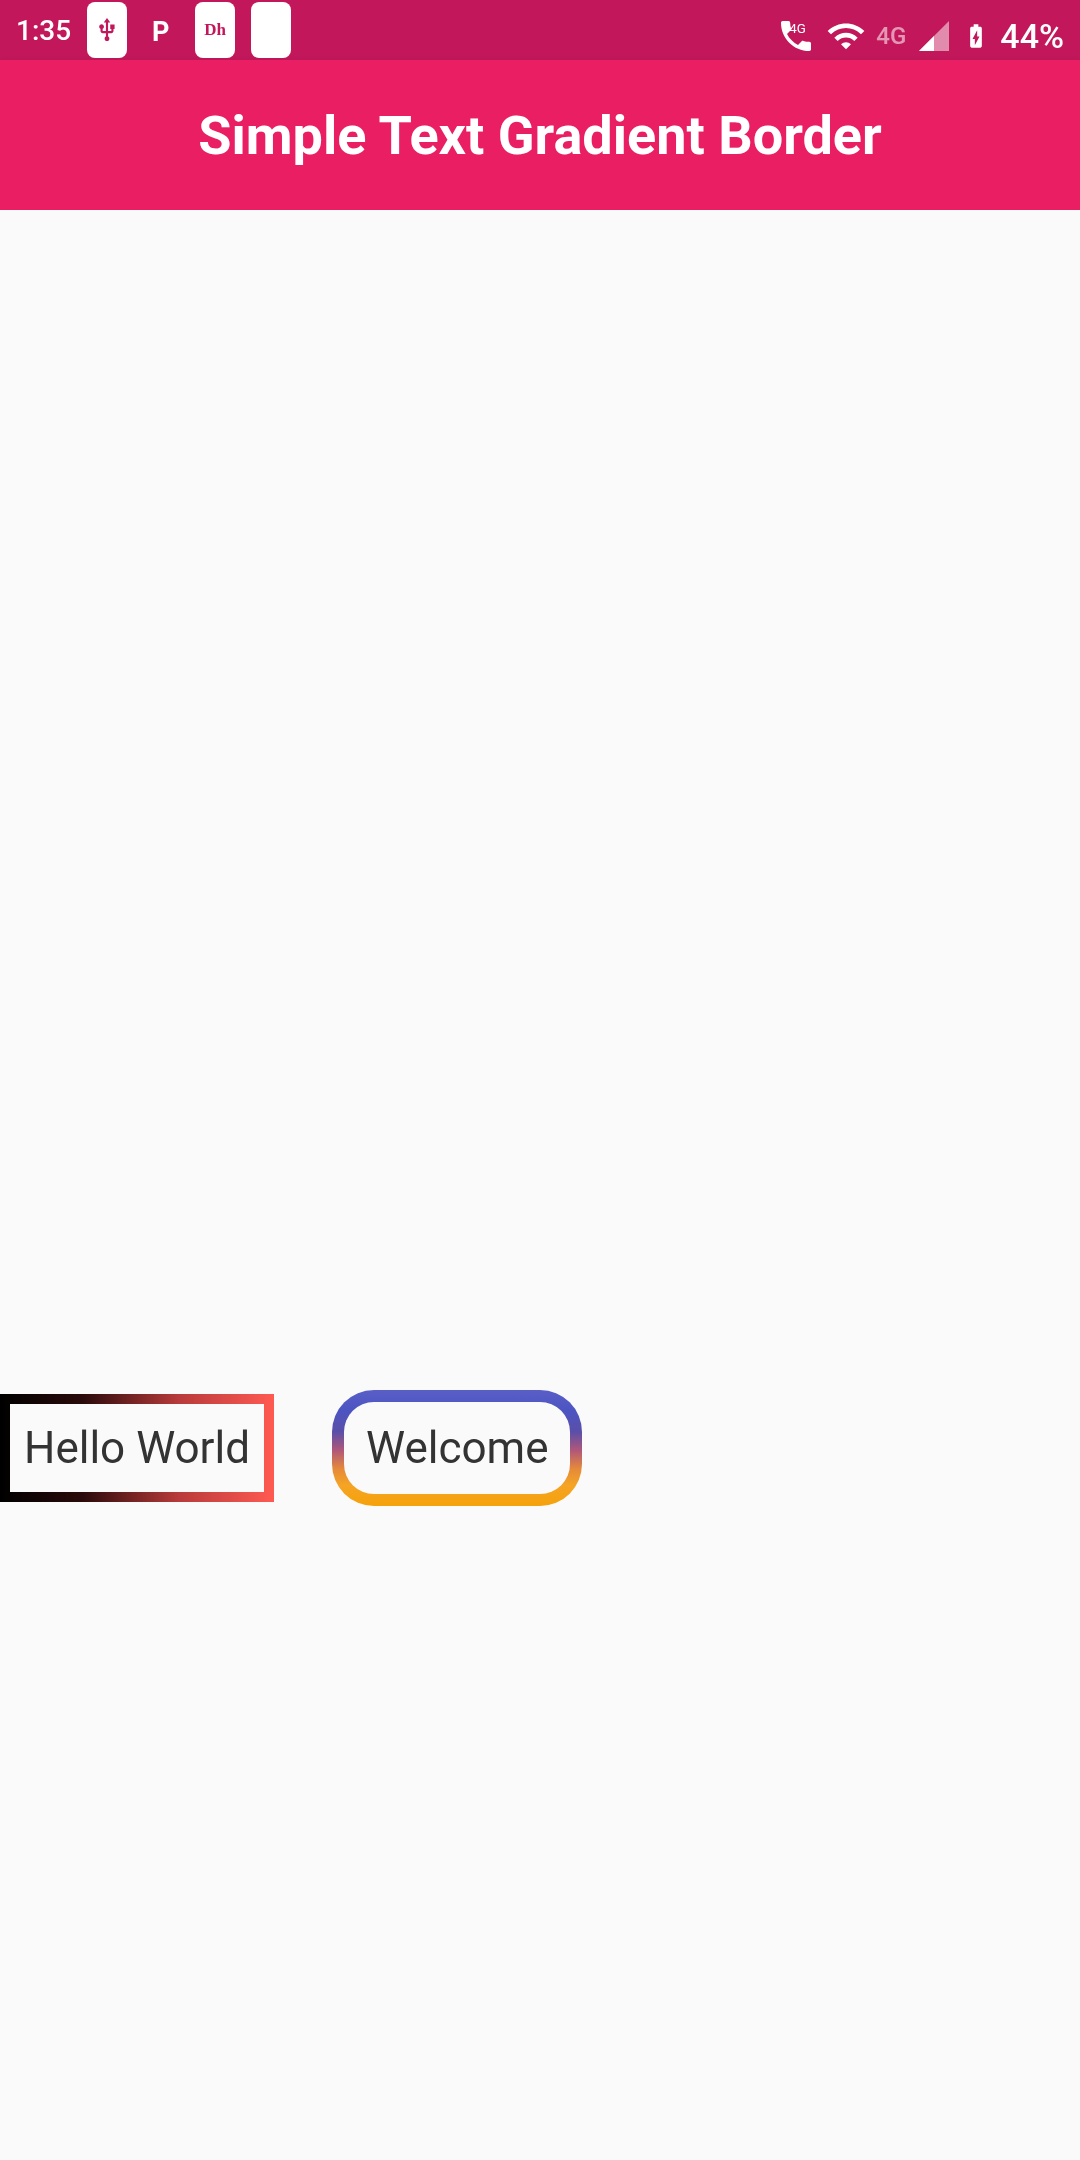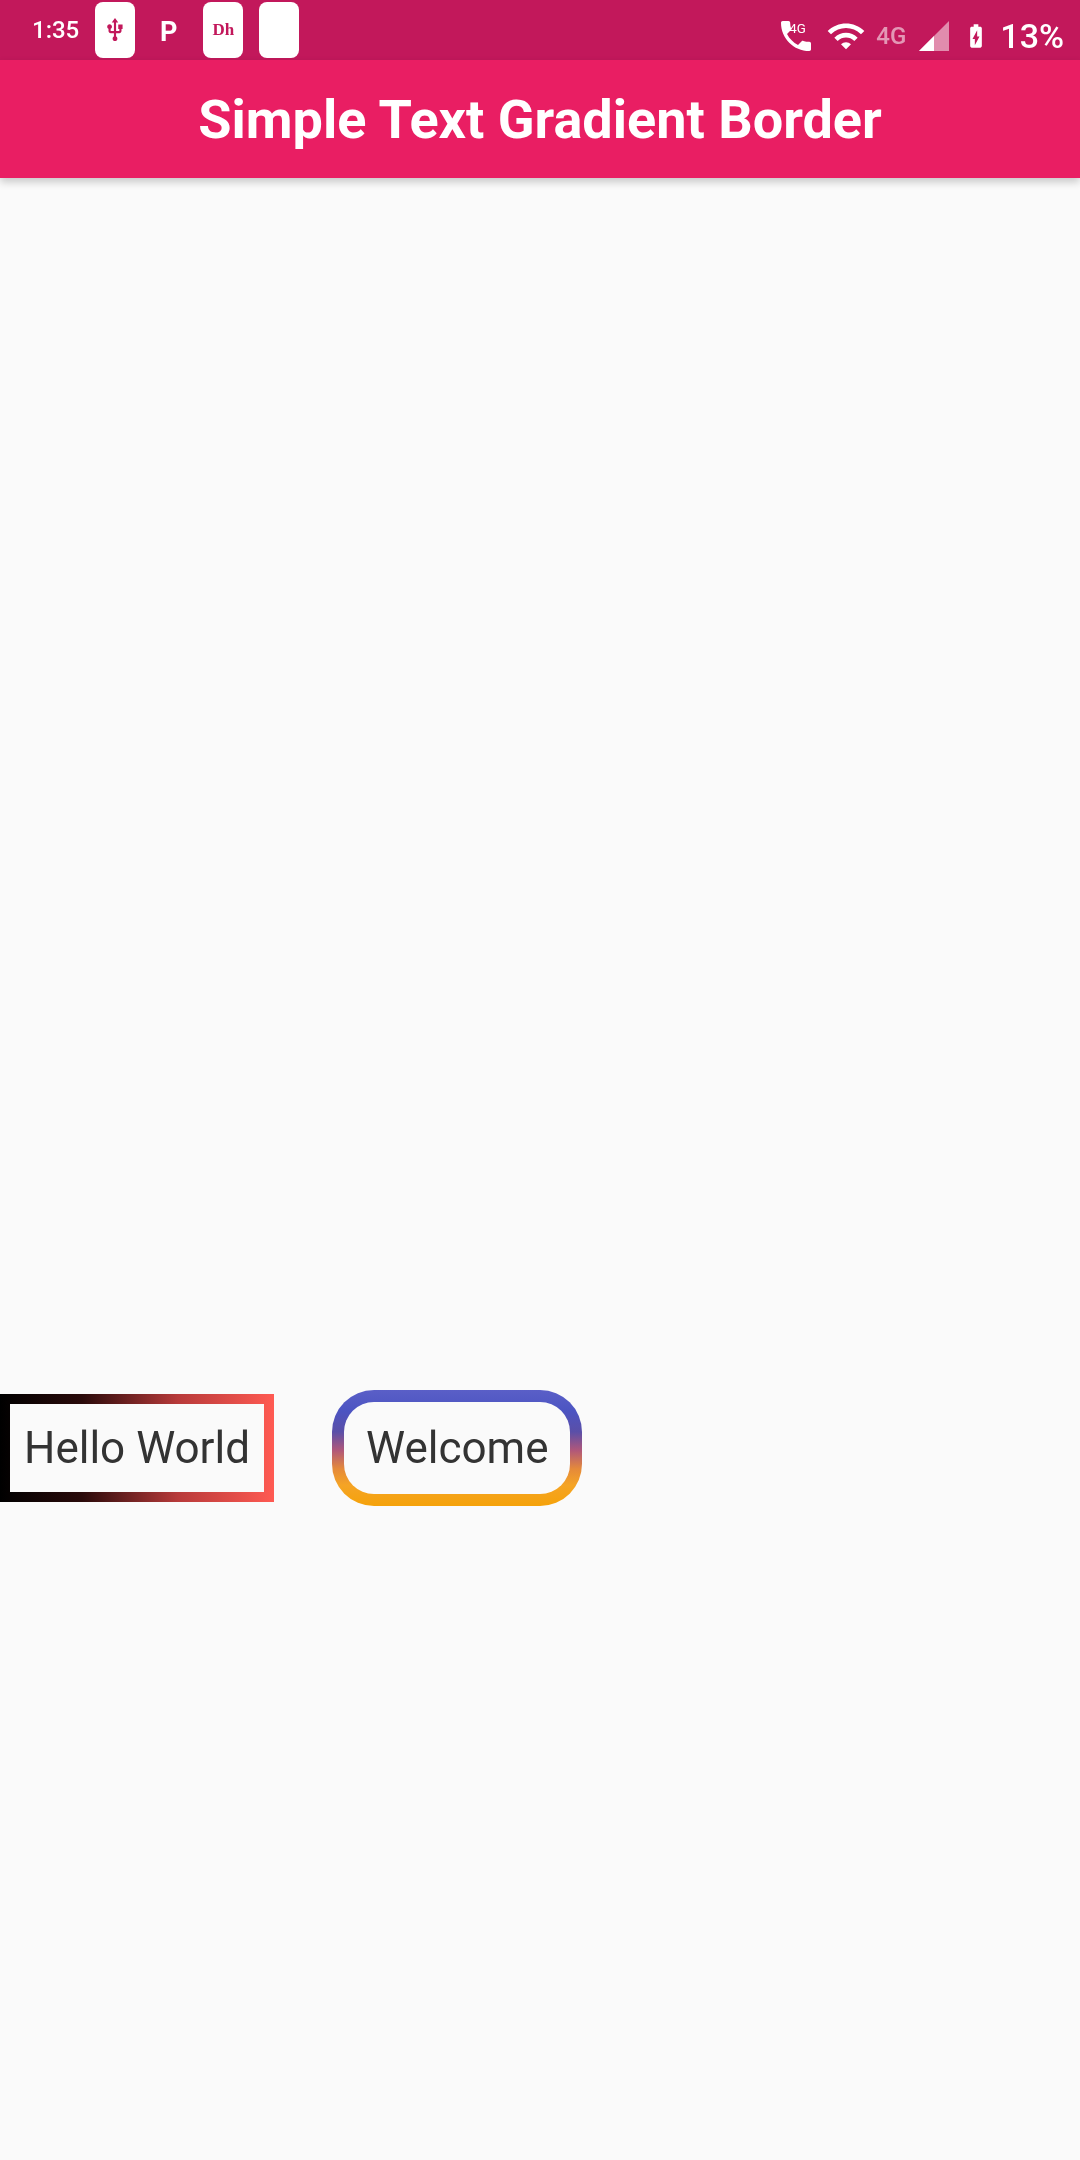--- a/index.html
+++ b/index.html
@@ -34,23 +34,22 @@
     }
 
     .status-right {
       display: flex;
       align-items: center;
       gap: 10px;
       margin-top: 12px;
     }
 
     .time {
-      font-size: 24px;
+      font-size: 28px;
       font-weight: 500;
-      margin-left: 16px;
     }
 
     .icon-box {
       width: 40px;
       height: 56px;
       background: #fff;
       border-radius: 8px;
       display: flex;
       align-items: center;
       justify-content: center;
@@ -70,21 +69,21 @@
       font-size: 34px;
       font-weight: 500;
     }
 
     .dim {
       opacity: 0.55;
     }
 
     
     .app-bar {
-      height: 118px;
+      height: 150px;
       background: #e91e63;
       display: flex;
       align-items: center;
       justify-content: center;
       box-shadow: 0 4px 8px rgba(0,0,0,0.2);
     }
 
     .app-title {
       color: #fff;
       font-size: 54px;
@@ -171,21 +170,21 @@
       <svg width="36" height="36" viewBox="0 0 24 24">
           <path d="M2 22h20V2z" fill="#fff" opacity="0.5"></path>
           <path d="M2 22h10V12z" fill="#fff"></path>
         </svg>
     </span>
     <span class="status-icon">
       <svg width="28" height="40" viewBox="0 0 24 24" fill="#fff">
           <path d="M15.67 4H14V2h-4v2H8.33C7.6 4 7 4.6 7 5.33v15.33C7 21.4 7.6 22 8.33 22h7.33c.74 0 1.34-.6 1.34-1.33V5.33C17 4.6 16.4 4 15.67 4zM11 20v-5.5H9L13 7v5.5h2L11 20z"></path>
         </svg>
     </span>
-    <span class="battery-text">13%</span>
+    <span class="battery-text">44%</span>
   </div>
 </div>
 
 <div class="app-bar">
   <span class="app-title">Simple Text Gradient Border</span>
 </div>
 
 <div class="content">
 
   <div class="box1-outer">

